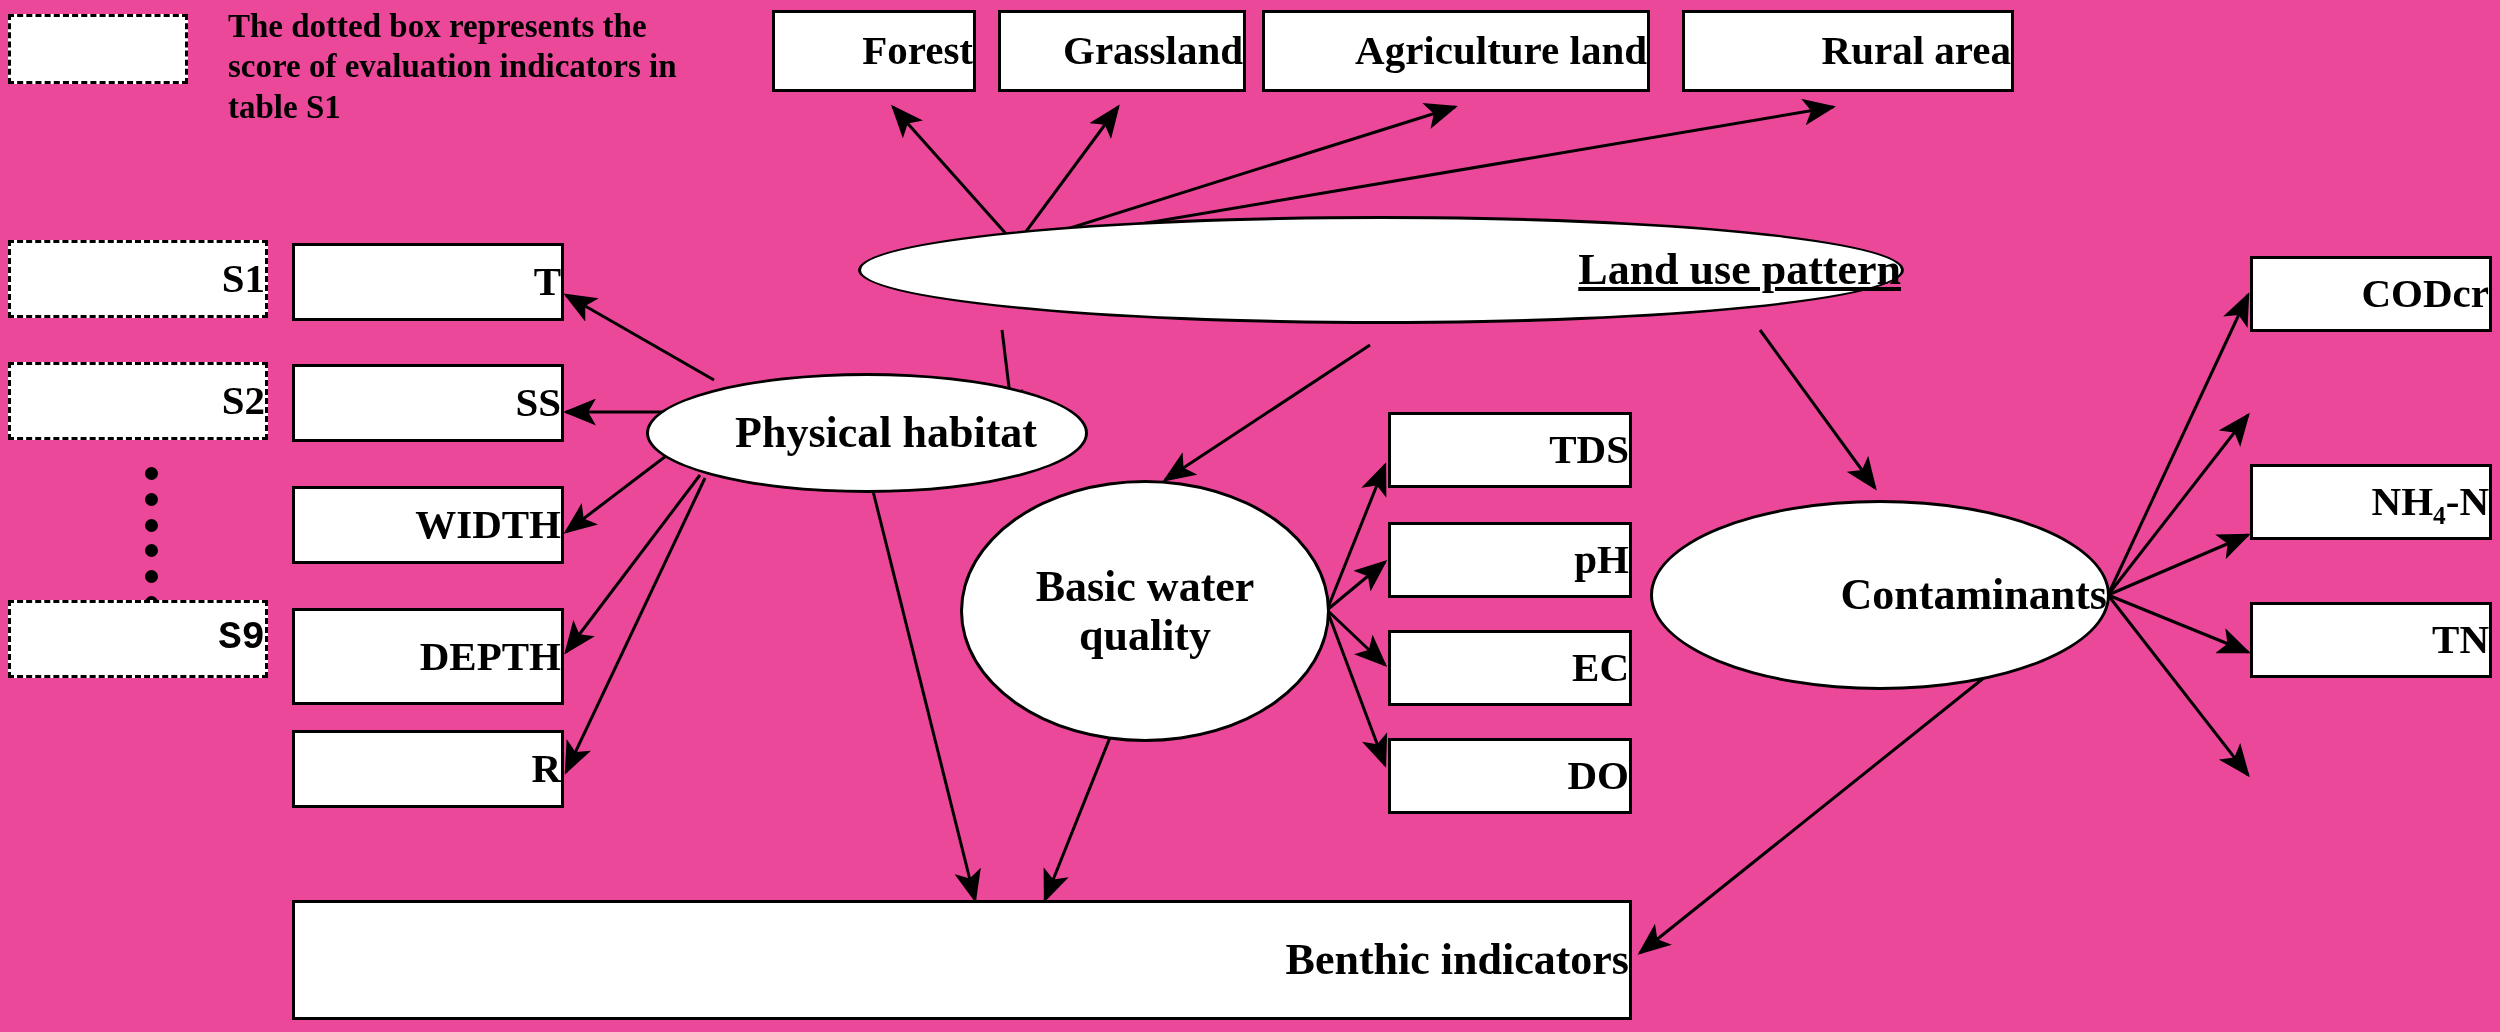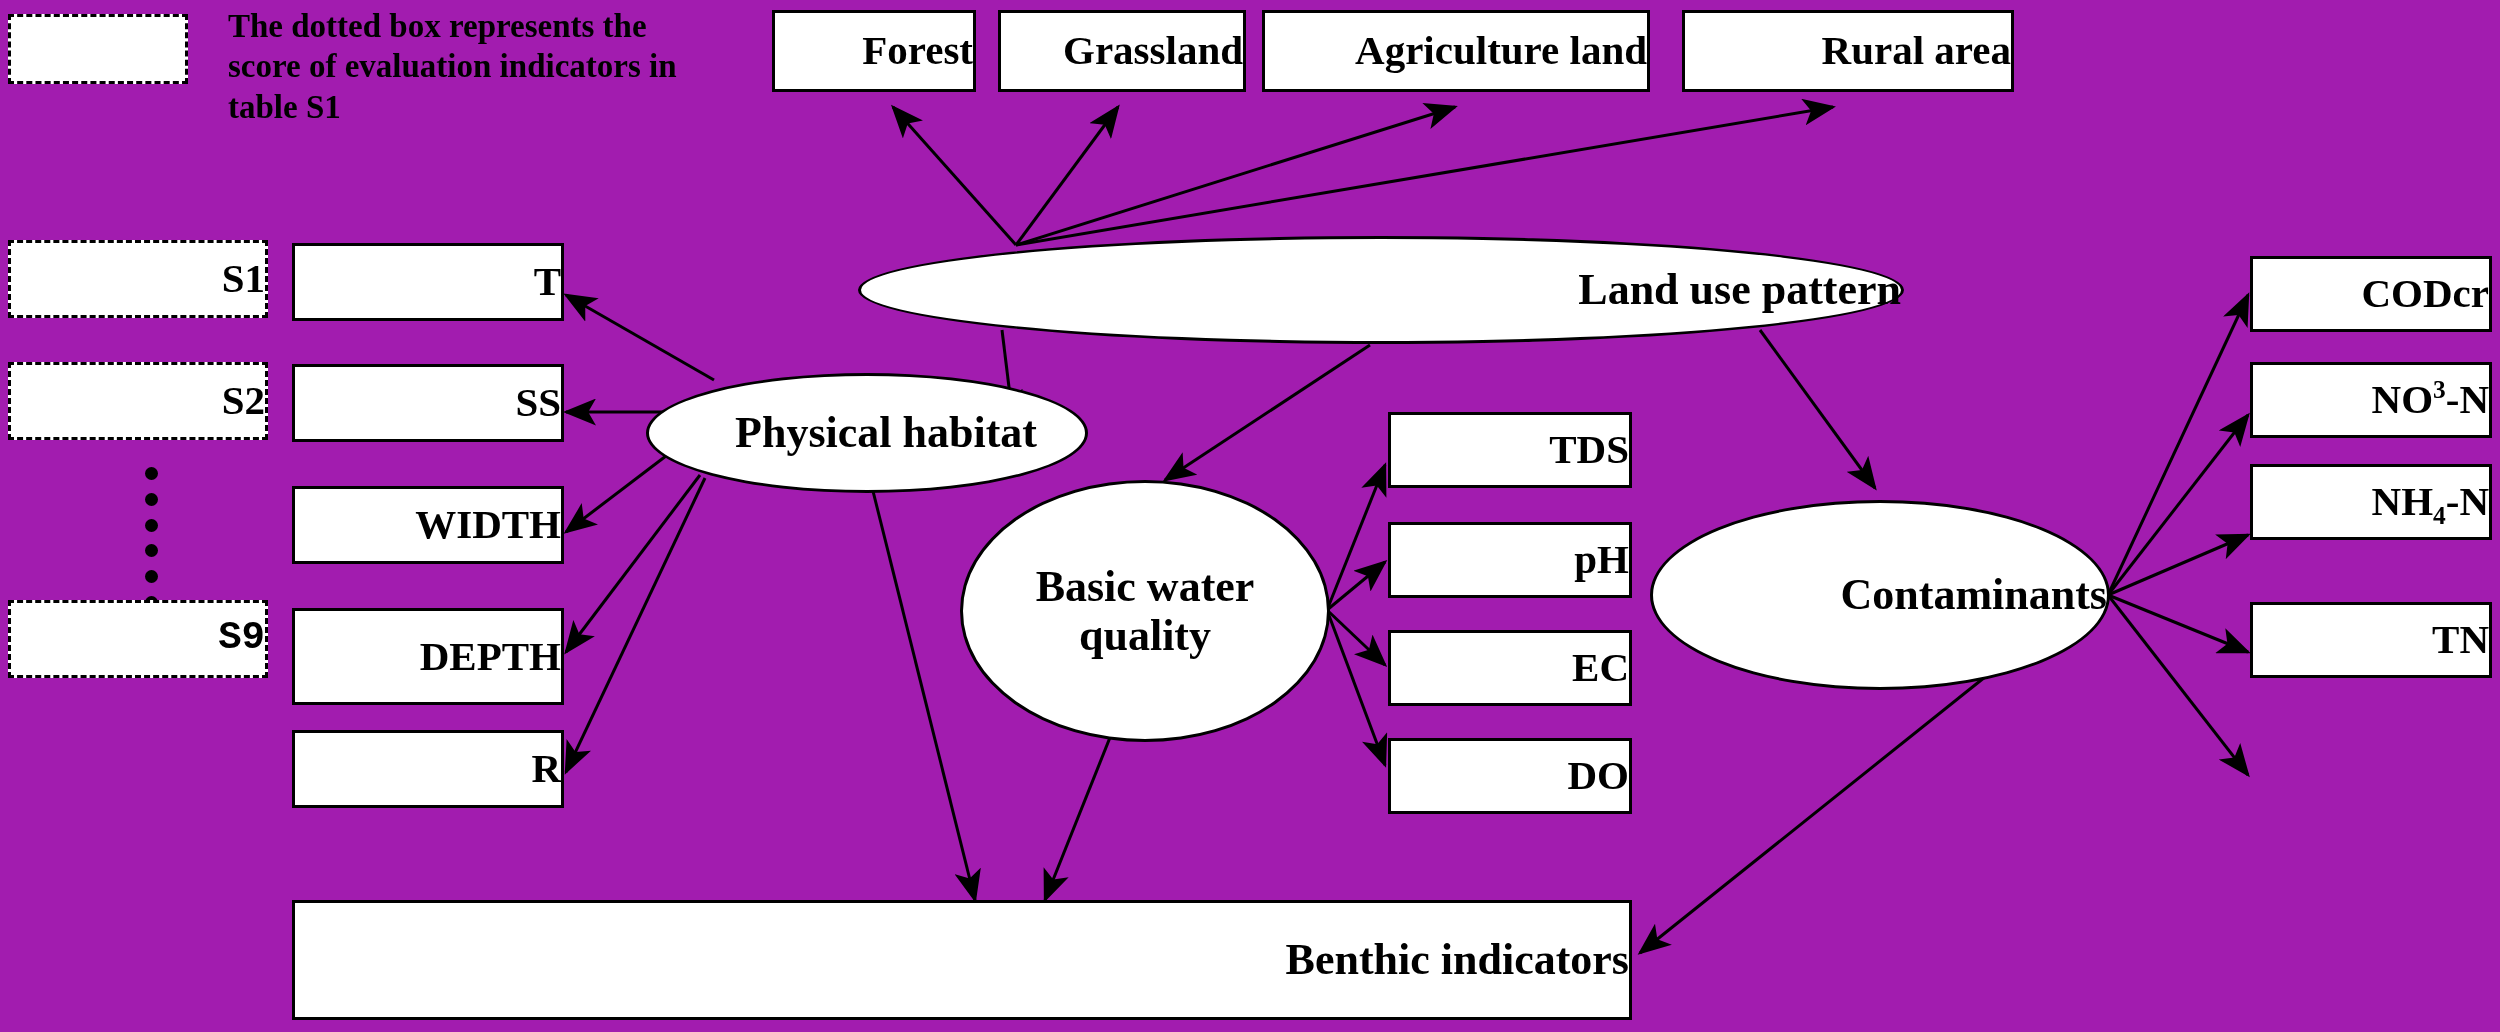--- a/index.html
+++ b/index.html
@@ -4,21 +4,21 @@
 <style>
   html, body {
     margin: 0;
     padding: 0;
     background: #ffffff;
   }
   #canvas {
     position: relative;
     width: 2500px;
     height: 1032px;
-    background: #a21caf;
+    background: #ec4899;
     font-family: "Liberation Serif", "DejaVu Serif", serif;
     overflow: hidden;
   }
   svg.edges {
     position: absolute;
     left: 0;
     top: 0;
     width: 2500px;
     height: 1032px;
     pointer-events: none;
@@ -178,21 +178,21 @@
   <div class="node box" style="left:998px; top:10px; width:248px; height:82px; font-size:41px;">
     <span>Grassland</span>
   </div>
   <div class="node box" style="left:1262px; top:10px; width:388px; height:82px; font-size:41px;">
     <span>Agriculture land</span>
   </div>
   <div class="node box" style="left:1682px; top:10px; width:332px; height:82px; font-size:41px;">
     <span>Rural area</span>
   </div>
 
-  <div class="node ellipse" style="left:858px; top:236px; width:1046px; height:108px; font-size:44px;">
+  <div class="node ellipse" style="left:858px; top:216px; width:1046px; height:108px; font-size:44px;text-decoration:underline;">
     <span>Land use pattern</span>
   </div>
 
   <div class="node ellipse" style="left:646px; top:373px; width:442px; height:120px; font-size:44px; padding:0 48px; box-sizing:border-box;">
     <span>Physical habitat</span>
   </div>
 
   <div class="node ellipse" style="left:960px; top:480px; width:370px; height:262px; font-size:44px; padding:0 58px; box-sizing:border-box;">
     <span>Basic water quality</span>
   </div>
@@ -210,23 +210,20 @@
   <div class="node box" style="left:1388px; top:630px; width:244px; height:76px; font-size:41px;">
     <span>EC</span>
   </div>
   <div class="node box" style="left:1388px; top:738px; width:244px; height:76px; font-size:41px;">
     <span>DO</span>
   </div>
 
   <div class="node box" style="left:2250px; top:256px; width:242px; height:76px; font-size:41px;">
     <span><span>CODcr</span></span>
   </div>
-  <div class="node box" style="left:2250px; top:362px; width:242px; height:76px; font-size:41px;">
-    <span><span>NO</span><sup>3</sup><span>-N</span></span>
-  </div>
   <div class="node box" style="left:2250px; top:464px; width:242px; height:76px; font-size:41px;">
     <span><span>NH</span><sub>4</sub><span>-N</span></span>
   </div>
   <div class="node box" style="left:2250px; top:602px; width:242px; height:76px; font-size:41px;">
     <span>TN</span>
   </div>
 
   <div class="node box" style="left:292px; top:900px; width:1340px; height:120px; font-size:44px;">
     <span>Benthic indicators</span>
   </div>

